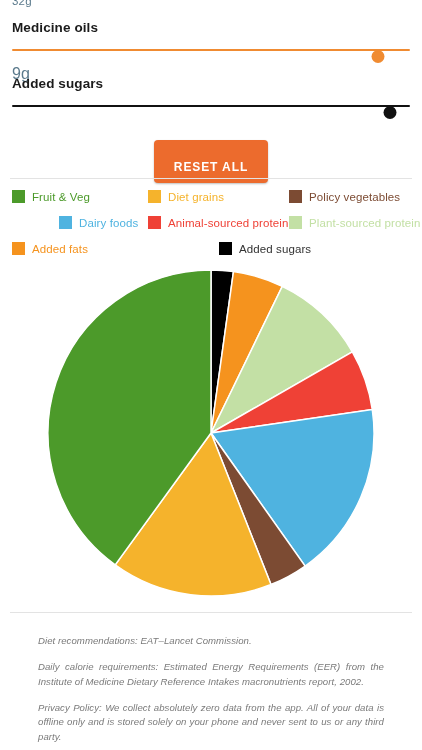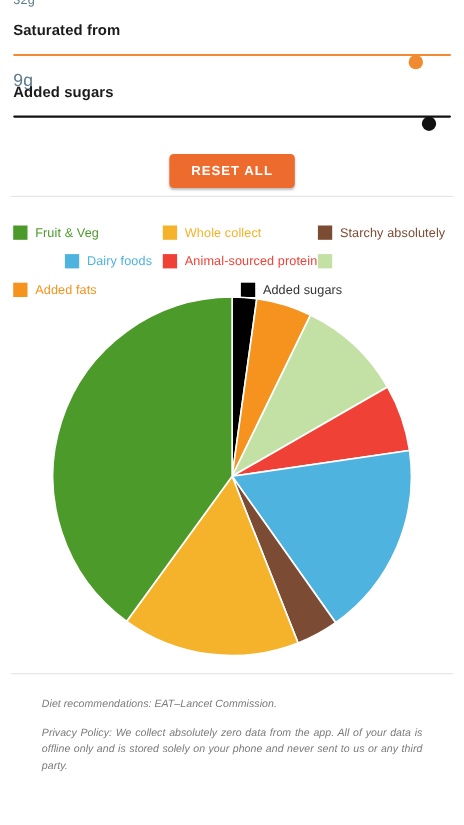--- a/index.html
+++ b/index.html
@@ -43,37 +43,37 @@
     padding-left: 12px; margin-top: 7px; letter-spacing: .2px;
   }
 
   
   .reset-wrap { position: absolute; left: 0; top: 140px; width: 422px; text-align: center; }
   .reset-btn {
     display: inline-block;
     background: #ec6b2d; color: #ffffff;
     border: none; border-radius: 4px;
     font-size: 12px; font-weight: bold; letter-spacing: .9px;
-    padding: 8px 20px 9px 20px;
+    padding: 20px 20px 9px 20px;
     box-shadow: 0 1px 2px rgba(0,0,0,.25);
     cursor: pointer;
   }
 
   .divider {
     position: absolute; left: 10px; width: 402px; height: 1px;
     background: #e3e3e3;
   }
 
   
   .legend { position: absolute; left: 0; top: 190px; width: 422px; }
   .legend-row {
     position: relative; height: 26px;
   }
   .legend-item {
-    position: absolute; display: flex; align-items: center; margin-top: 15px;
+    position: absolute; display: flex; align-items: center;
   }
   .swatch {
     width: 13px; height: 13px; margin-right: 7px; flex: none;
   }
   .legend-text { font-size: 11.5px; letter-spacing: .1px; white-space: nowrap; }
 
   
   .pie-wrap { position: absolute; left: 0; top: 268px; width: 422px; height: 336px; }
   .pie-svg { display: block; margin: 0 auto; }
 
@@ -86,21 +86,21 @@
   }
 </style>
 </head>
 <body>
 
 <div class="page">
 
   <div class="cut-value">32g</div>
 
   <div class="slider-group" id="slider-0" style="top:20px;">
-    <div class="slider-label">Saturated from</div>
+    <div class="slider-label">Medicine oils</div>
     <div class="track-wrap">
       <div class="track track-orange" style="background: rgb(240, 139, 49);">
         <div class="thumb thumb-orange" id="thumb-0" style="left: 92%; background: rgb(240, 139, 49);"></div>
       </div>
     </div>
     <div class="slider-value">9g</div>
   </div>
 
   <div class="slider-group" id="slider-1" style="top:76px;">
     <div class="slider-label">Added sugars</div>
@@ -118,39 +118,40 @@
   <div class="divider" style="top:178px;"></div>
 
   <div class="legend">
     <div class="legend-row">
       <div class="legend-item" style="left:12px;">
         <span class="swatch" id="sw-r1-0" style="background: rgb(76, 154, 42);"></span>
         <span class="legend-text" id="tx-r1-0" style="color: rgb(76, 154, 42);">Fruit &amp; Veg</span>
       </div>
       <div class="legend-item" style="left:148px;">
         <span class="swatch" id="sw-r1-1" style="background: rgb(245, 179, 44);"></span>
-        <span class="legend-text" id="tx-r1-1" style="color: rgb(245, 179, 44);">Whole collect</span>
+        <span class="legend-text" id="tx-r1-1" style="color: rgb(245, 179, 44);">Diet grains</span>
       </div>
       <div class="legend-item" style="left:289px;">
         <span class="swatch" id="sw-r1-2" style="background: rgb(124, 75, 51);"></span>
-        <span class="legend-text" id="tx-r1-2" style="color: rgb(124, 75, 51);">Starchy absolutely</span>
+        <span class="legend-text" id="tx-r1-2" style="color: rgb(124, 75, 51);">Policy vegetables</span>
       </div>
     </div>
 
     <div class="legend-row">
       <div class="legend-item" style="left:12px;padding-left:47px;">
         <span class="swatch" id="sw-r2-0" style="background: rgb(79, 179, 224);"></span>
         <span class="legend-text" id="tx-r2-0" style="color: rgb(79, 179, 224);">Dairy foods</span>
       </div>
       <div class="legend-item" style="left:148px;text-align:right;">
         <span class="swatch" id="sw-r2-1" style="background: rgb(239, 65, 54);"></span>
         <span class="legend-text" id="tx-r2-1" style="color: rgb(239, 65, 54);">Animal-sourced protein</span>
       </div>
       <div class="legend-item" style="left:289px;">
         <span class="swatch" id="sw-r2-2" style="background: rgb(195, 224, 165);"></span>
+        <span class="legend-text" id="tx-r2-2" style="color: rgb(195, 224, 165);">Plant-sourced protein</span>
       </div>
     </div>
 
     <div class="legend-row">
       <div class="legend-item" style="left:12px;align-items:center;">
         <span class="swatch" id="sw-r3-0" style="background: rgb(245, 147, 30);"></span>
         <span class="legend-text" id="tx-r3-0" style="color: rgb(245, 147, 30);">Added fats</span>
       </div>
       <div class="legend-item" style="left:219px;">
         <span class="swatch" id="sw-r3-1" style="background: rgb(0, 0, 0);"></span>
@@ -169,16 +170,17 @@
         <path d="M 165 165 L 259.14 298.06 A 163 163 0 0 1 225.00 316.55 Z" fill="#7c4b33" stroke="#ffffff" stroke-width="1.5"></path>
         <path d="M 165 165 L 225.00 316.55 A 163 163 0 0 1 69.19 296.87 Z" fill="#f5b32c" stroke="#ffffff" stroke-width="1.5"></path>
         <path d="M 165 165 L 69.19 296.87 A 163 163 0 0 1 165.00 2.00 Z" fill="#4c9a2a" stroke="#ffffff" stroke-width="1.5"></path>
       </svg>
   </div>
 
   <div class="divider" style="top:612px;"></div>
 
   <div class="footer">
     <p>Diet recommendations: EAT–Lancet Commission.</p>
+    <p>Daily calorie requirements: Estimated Energy Requirements (EER) from the Institute of Medicine Dietary Reference Intakes macronutrients report, 2002.</p>
     <p>Privacy Policy: We collect absolutely zero data from the app. All of your data is offline only and is stored solely on your phone and never sent to us or any third party.</p>
   </div>
 
 </div>
 
 </body></html>

